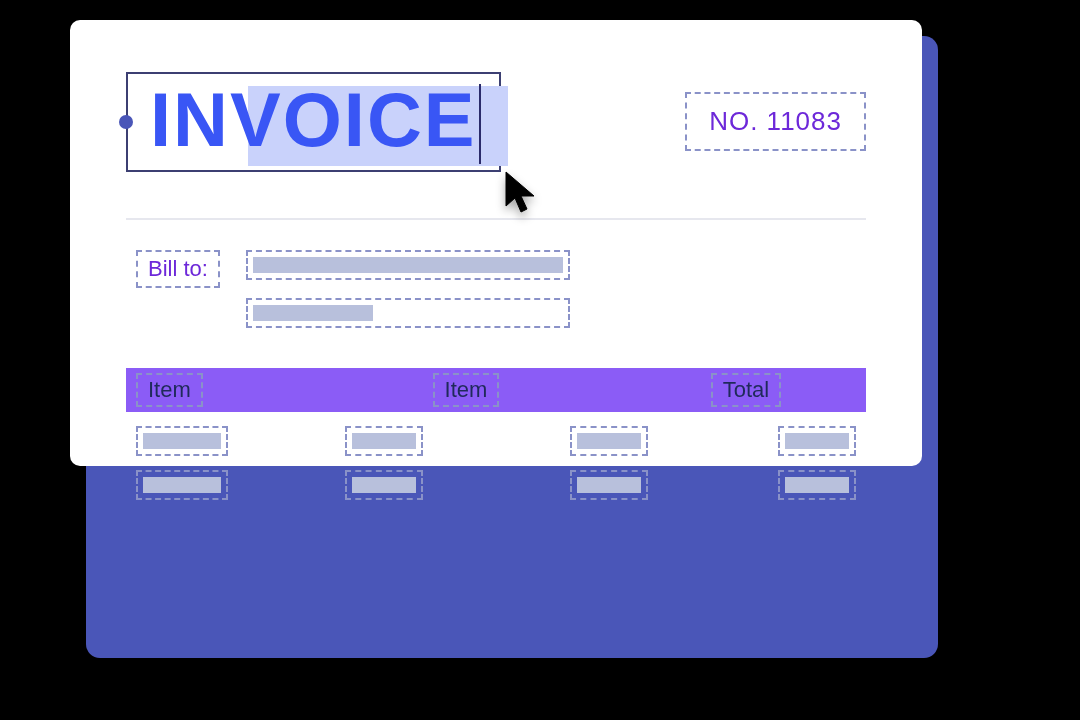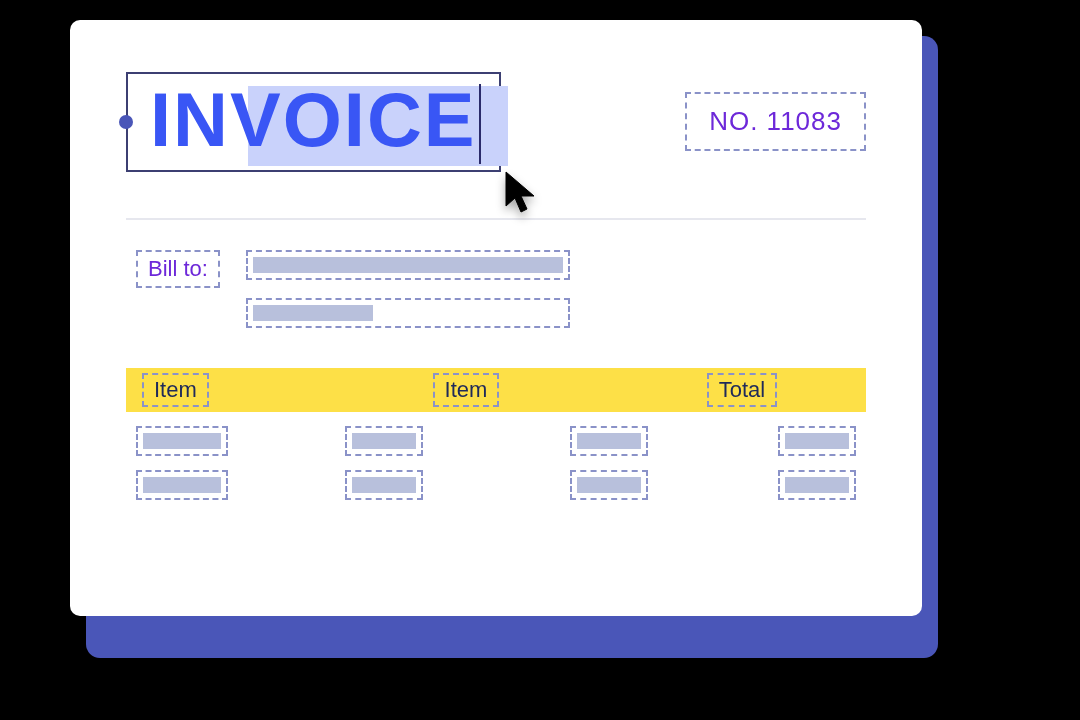--- a/index.html
+++ b/index.html
@@ -17,21 +17,21 @@
     width: 852px;
     height: 622px;
     background: #4a56b8;
     border-radius: 14px;
   }
   .card {
     position: absolute;
     left: 70px;
     top: 20px;
     width: 852px;
-    height: 596px;
+    height: 446px;
     background: #ffffff;
     border-radius: 10px;
     padding: 52px 56px 40px 56px;
   }
   .top-row {
     display: flex;
     align-items: flex-start;
     justify-content: space-between;
     position: relative;
   }
@@ -121,25 +121,25 @@
     height: 16px;
     background: #b8c0dc;
     display: block;
   }
   .grey-bar.w310 { width: 310px; }
   .grey-bar.w120 { width: 120px; }
   .grey-bar.w78  { width: 78px; }
   .grey-bar.w64  { width: 64px; }
   .table-area { margin-top: 40px; }
   .table-header {
-    background: #fde047;
+    background: #8b5cf6;
     height: 44px;
     display: flex;
     align-items: center;
-    padding: 0 16px;
+    padding: 0 10px;
   }
   .col { flex: 1; display: flex; }
   .col:nth-child(1){ justify-content:flex-start; }
   .col:nth-child(2){ justify-content:center; padding-right:40px;}
   .col:nth-child(3){ justify-content:center; padding-left:20px;}
   .col:nth-child(4){ justify-content:flex-end;align-items:center; }
   .dashed-head {
     border: 2px dashed #8a92c8;
     padding: 2px 10px;
     color: #1f2a5a;

